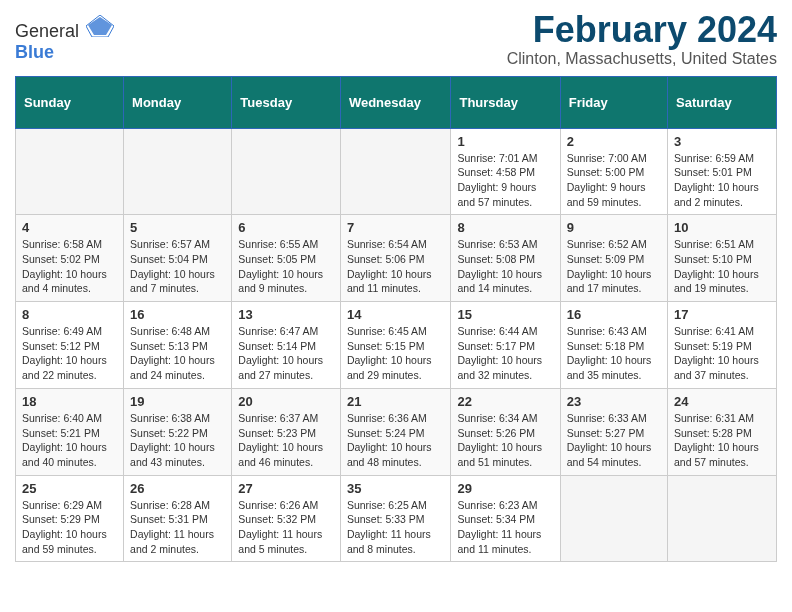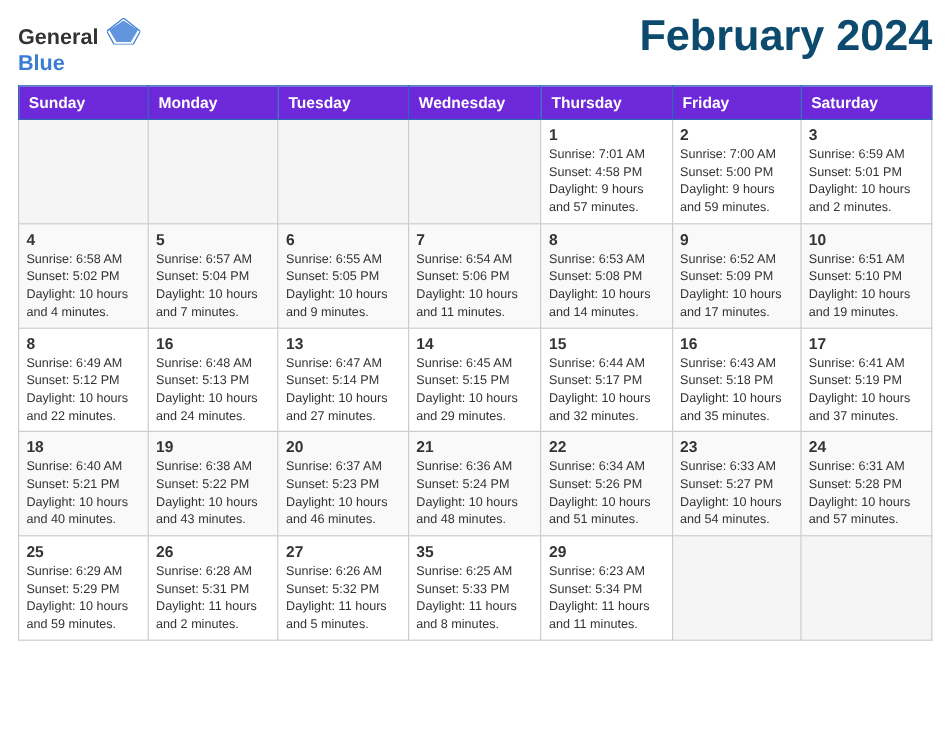--- a/index.html
+++ b/index.html
@@ -16,21 +16,21 @@
       align-items: flex-start;
       margin-bottom: 8px;
     }
     .logo {
       display: flex;
       align-items: center;
       margin-top: 5px;
     }
     .logo-text-general {
       font-size: 18px;
-      font-weight: bold;
+      font-weight: normal;
       color: #333;
     }
     .logo-text-blue {
       font-size: 18px;
       font-weight: bold;
       color: #3a7bd5;
       text-align: center;
     }
     .logo-icon {
       width: 28px;
@@ -49,25 +49,25 @@
     .sub-title {
       font-size: 16px;
       color: #555;
     }
     .calendar-table {
       width: 100%;
       border-collapse: collapse;
       border: 1px solid #ccc;
     }
     .calendar-table th {
-      background-color: #6d28d9;
+      background-color: #0f766e;
       color: #fff;
       font-size: 13px;
       font-weight: bold;
-      padding: 6px 8px;
+      padding: 18px 8px;
       text-align: left;
       border: 1px solid #2d66b8;
     }
     .calendar-table td {
       border: 1px solid #ccc;
       vertical-align: top;
       padding: 5px 6px;
       width: 113px;
       min-height: 80px;
       font-size: 11px;
@@ -105,20 +105,21 @@
       <svg class="logo-icon" viewBox="0 0 28 22">
         <path d="M14 2 L26 10 L20 20 L8 20 L2 10 Z" fill="#3a7bd5" opacity="0.8"></path>
         <path d="M14 0 L28 11 L22 22 L6 22 L0 11 Z" fill="none" stroke="#3a7bd5" stroke-width="1"></path>
       </svg>
       <br>
       <span class="logo-text-blue">Blue</span>
     </div>
   </div>
   <div class="title-section">
     <div class="main-title">February 2024</div>
+    <div class="sub-title">Clinton, Massachusetts, United States</div>
   </div>
 </div>
 
 <table class="calendar-table">
   <thead>
     <tr>
     <th>Sunday</th>
         <th>Monday</th>
         <th>Tuesday</th>
         <th>Wednesday</th>

